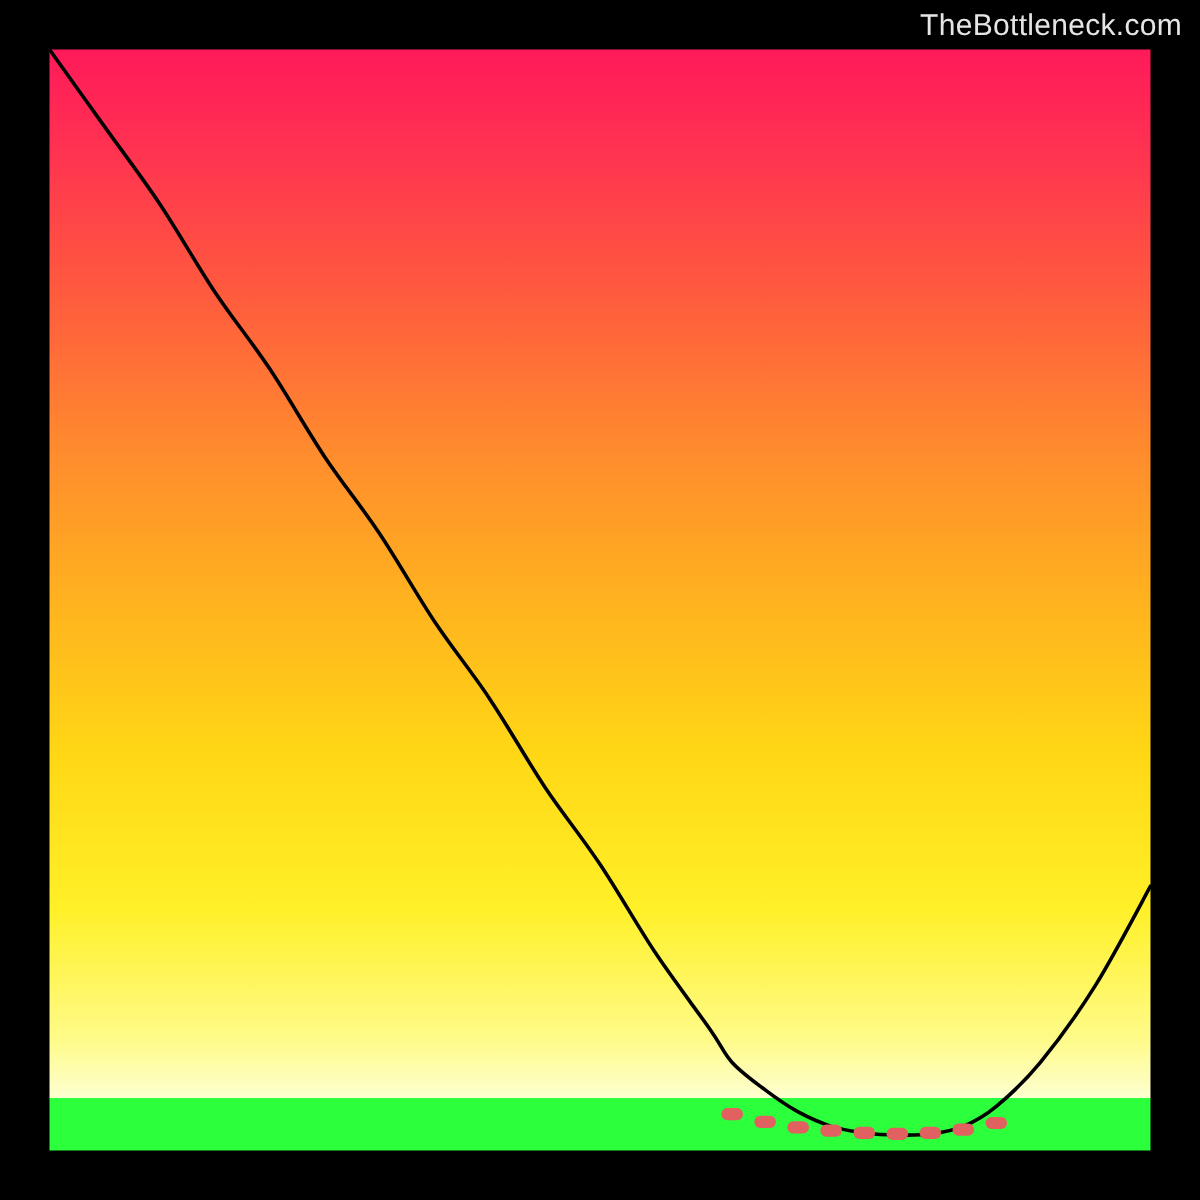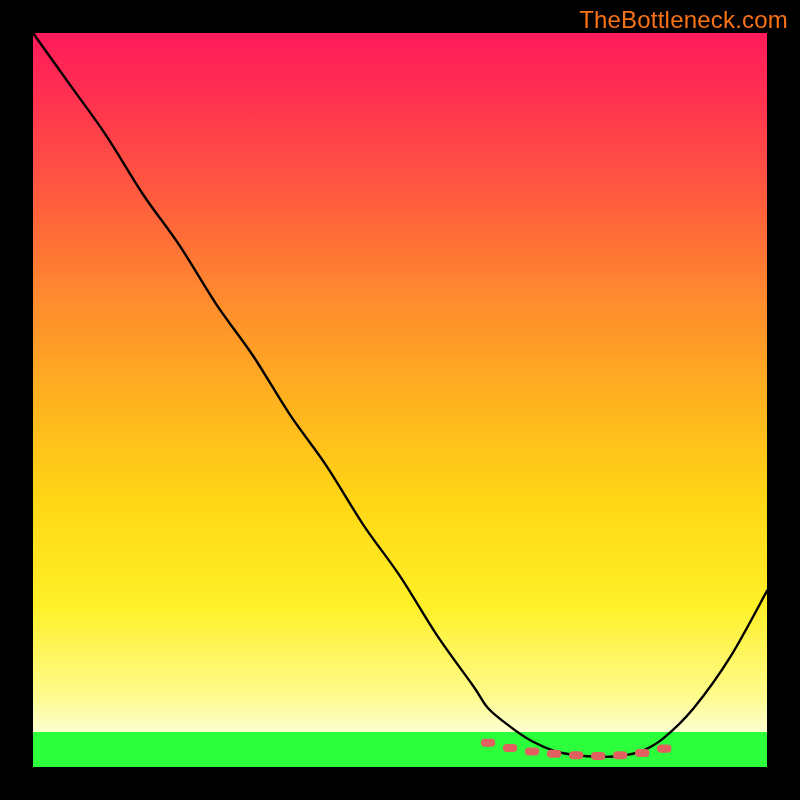--- a/index.html
+++ b/index.html
@@ -37,22 +37,22 @@
       #fffb8a 90%,
       #fdffd0 95.2%,
       #2cff3c 95.21%,
       #2cff3c 100%
     );
   }
   .watermark {
     position: absolute;
     top: 6px;
     right: 12px;
-    color: #f97316;
-    font-size: 24px;
+    color: #e5e5e5;
+    font-size: 20px;
     font-weight: 500;
     letter-spacing: 0.2px;
     user-select: none;
   }
   svg.curve {
     position: absolute;
     left: 0;
     top: 0;
     width: 734px;
     height: 734px;

